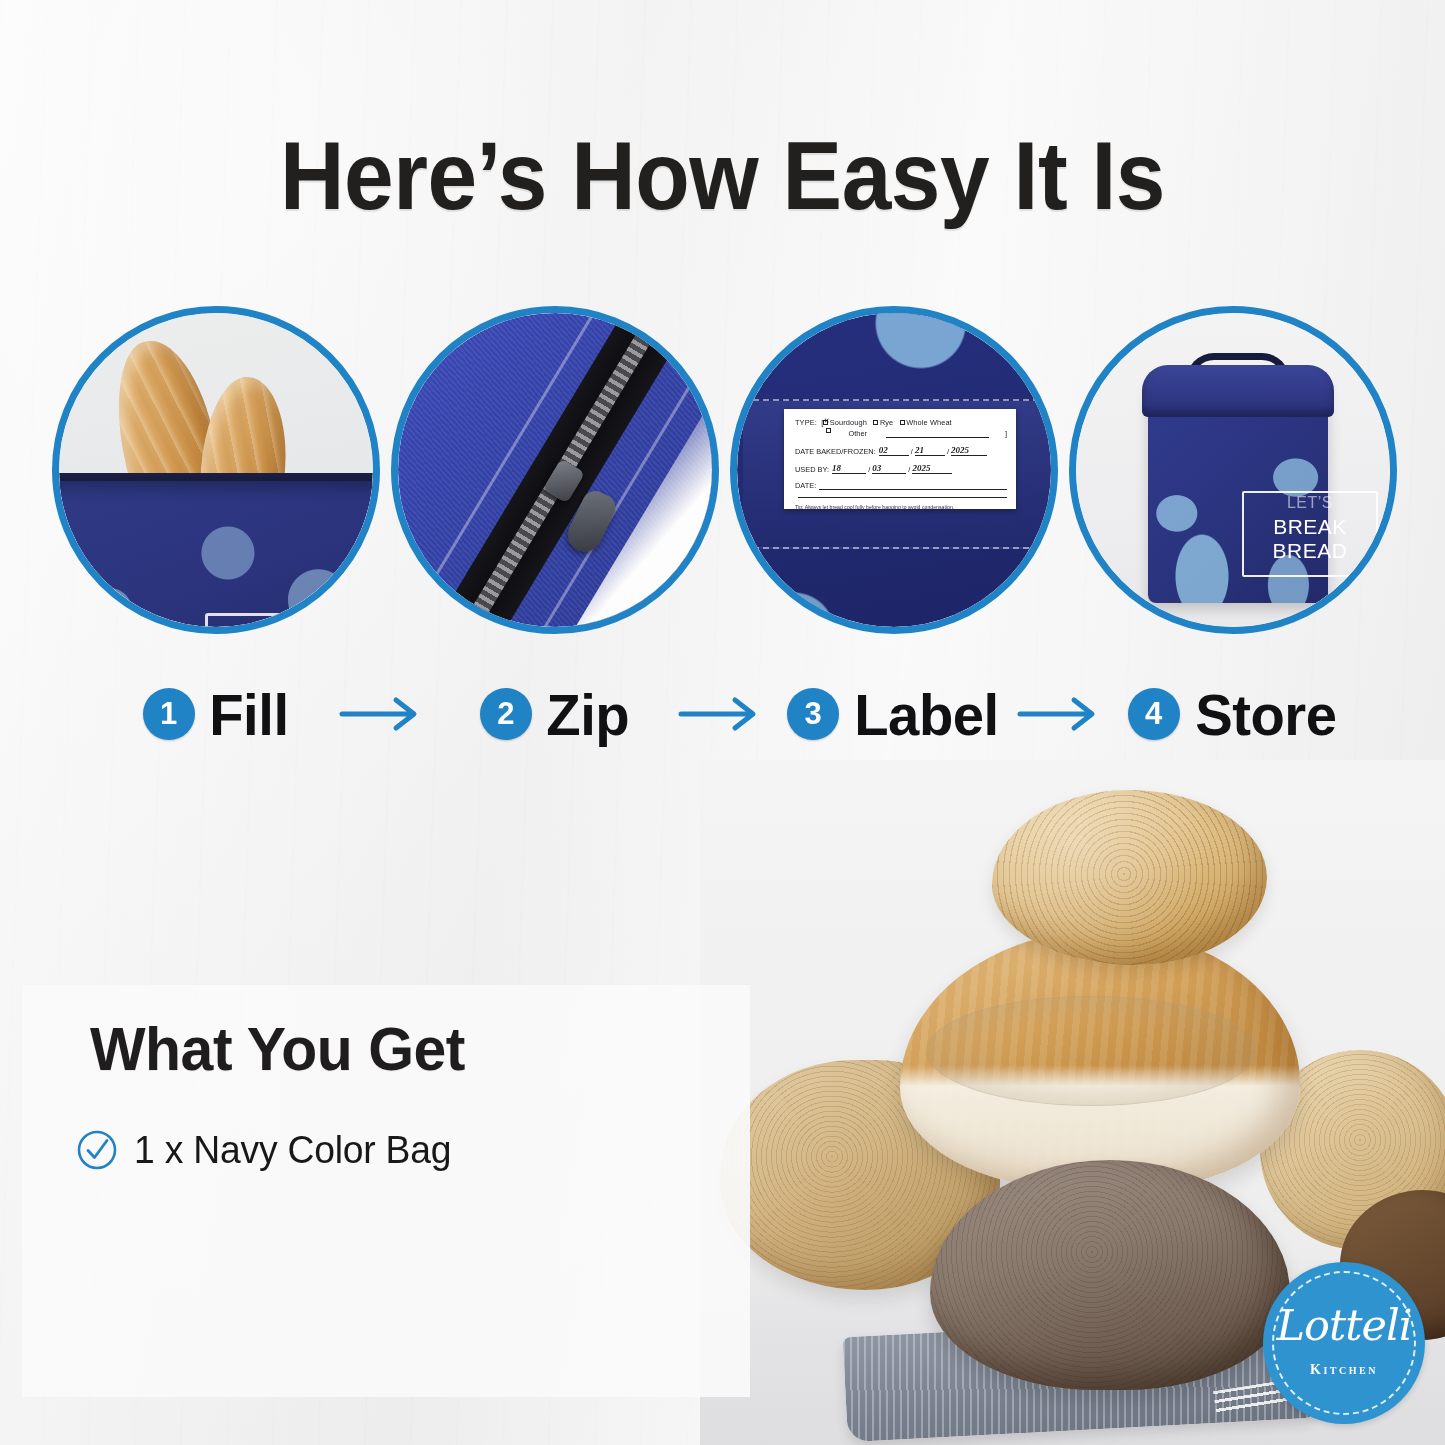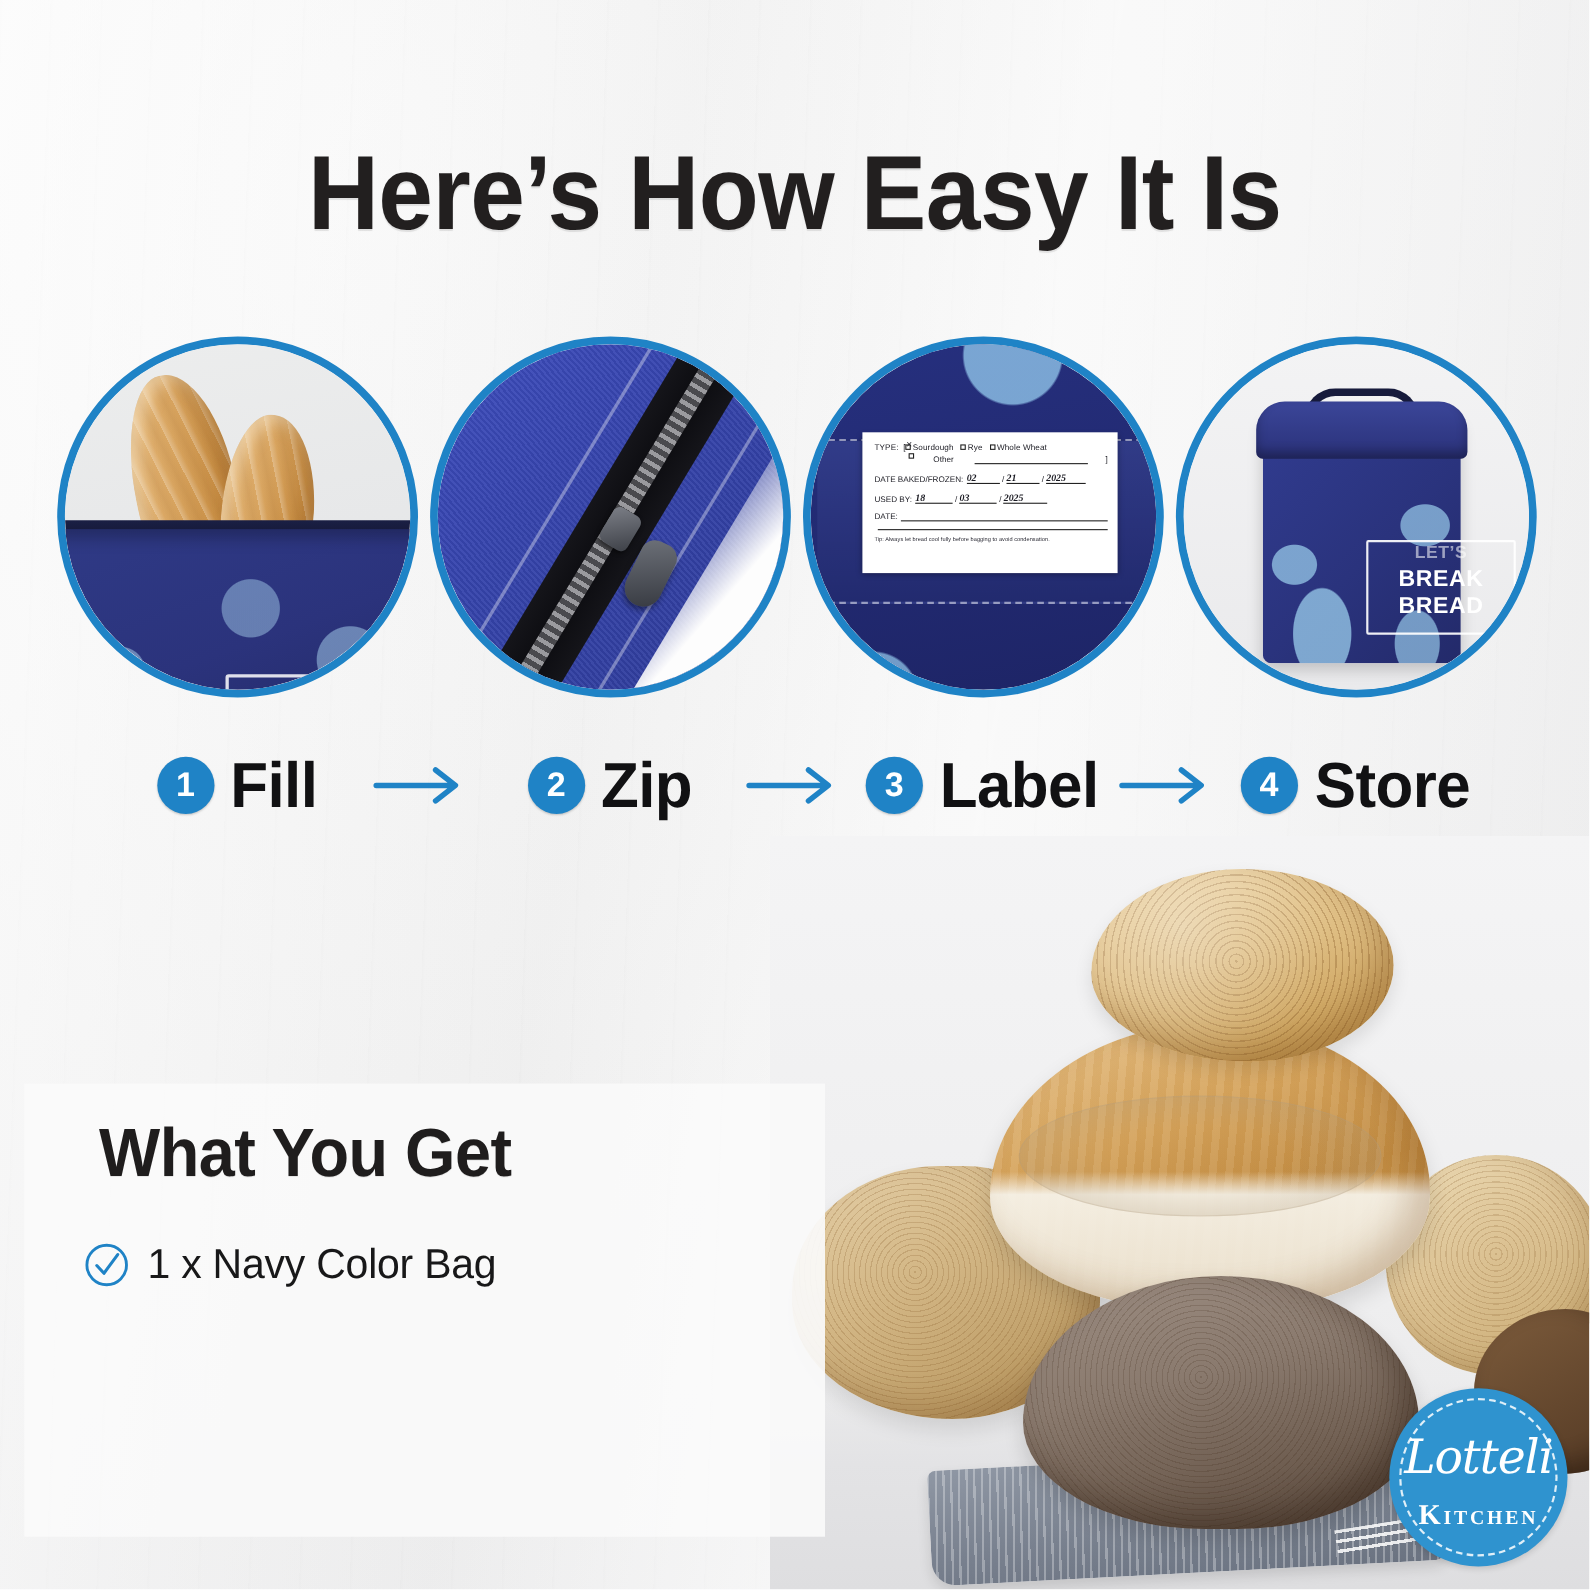--- a/index.html
+++ b/index.html
@@ -170,22 +170,22 @@
   .pocket {
     position: absolute;
     left: 6px; top: 86px;
     width: 316px; height: 150px;
     background: linear-gradient(180deg, rgba(60,72,150,0.55), rgba(35,44,112,0.55));
     border-top: 2px dashed rgba(255,255,255,0.5);
     border-bottom: 2px dashed rgba(255,255,255,0.5);
   }
   .label-card {
     position: absolute;
-    left: 47px; top: 80px;
-    width: 232px; height: 128px;
+    left: 47px; top: 96px;
+    width: 232px; height: 100px;
     background: #ffffff;
     box-shadow: 0 2px 5px rgba(0,0,0,0.35);
     padding: 9px 9px 5px 11px;
     font-family: "Liberation Sans", sans-serif;
     color: #1a1a22;
   }
   .lc-row { font-size: 7.4px; line-height: 1.35; letter-spacing: 0.1px; white-space: nowrap; }
   .lc-row.type { margin-bottom: 1px; }
   .lc-sub { font-size: 7.4px; padding-left: 31px; display:flex; gap:16px; }
   .lc-box { display:inline-block; width:5px; height:5px; border:0.8px solid #222; margin-right:1.5px; position:relative; top:-0.5px;}
@@ -224,21 +224,21 @@
     border: 7px solid #171b3c;
     border-bottom: none;
     border-radius: 40px 40px 0 0;
   }
   .bag4-frame {
     position: absolute; left: 94px; top: 112px;
     width: 136px; height: 86px;
     border: 2.5px solid rgba(255,255,255,0.92);
     border-radius: 2px;
     color: #fff;
-    font-weight: 700;
+    font-weight: 400;
     font-size: 21px;
     line-height: 1.12;
     text-align: center;
     letter-spacing: 0.5px;
     padding-top: 22px;
     overflow: hidden;
   }
   .bag4-lets {
     position:absolute; left:0; right:0; top:1px;
     font-size: 16px; color:#fff; opacity:0.55; text-align:center;
@@ -460,21 +460,21 @@
     font-weight: 400;
     font-size: 43px;
     color: #ffffff;
     letter-spacing: -1px;
   }
   .logo-sub {
     position: absolute;
     left: 0; right: 0; top: 100px;
     text-align: center;
     font-family: "Liberation Serif", serif;
-    font-size: 26px;
+    font-size: 14px;
     color: #ffffff;
     letter-spacing: 2.5px;
     font-variant: small-caps;
     font-weight: 600;
   }
 </style>
 </head>
 <body>
 
 <div id="page">

